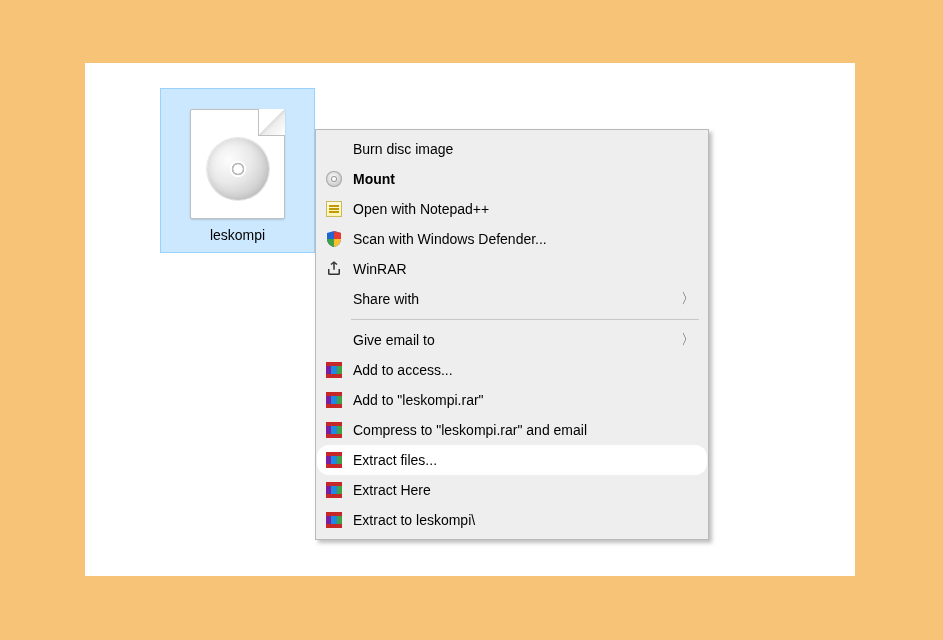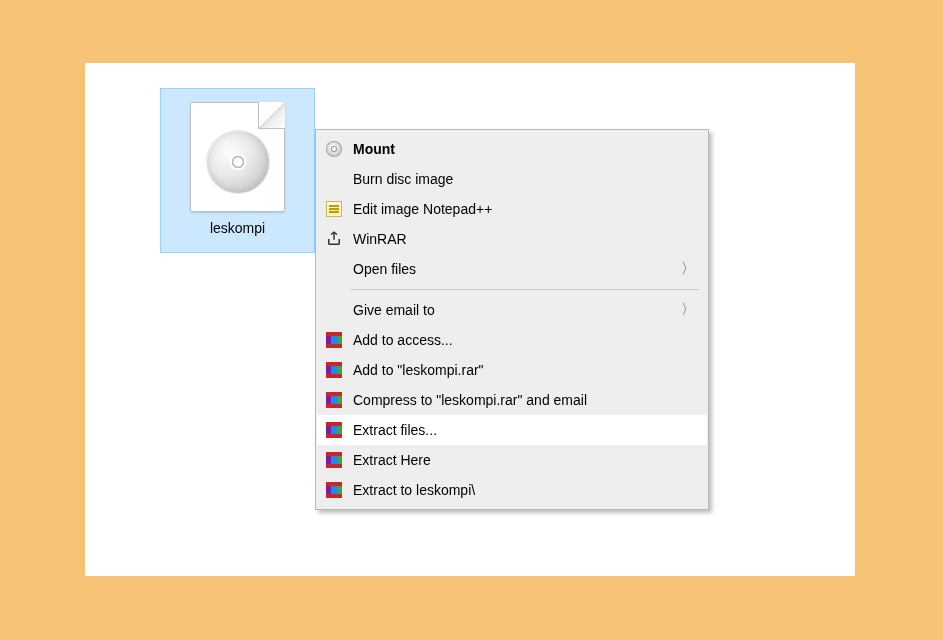--- a/index.html
+++ b/index.html
@@ -2,33 +2,33 @@
 <html><head>
   <meta charset="utf-8">
   <style>
     * { margin:0; padding:0; box-sizing:border-box; }
     html, body { width:943px; height:640px; }
     body { font-family:"Segoe UI", Tahoma, sans-serif; font-size:14px; background:#f7c477; color:#000; }
 
     .whitearea { position:absolute; left:85px; top:63px; width:770px; height:513px; background:#fff; }
 
     
-    .file-item { position:absolute; left:75px; top:25px; width:155px; height:165px; background:#cce8ff; border:1px solid #99d1ff; text-align:center; padding-top:13px; }
+    .file-item { position:absolute; left:75px; top:25px; width:155px; height:165px; background:#cce8ff; border:1px solid #99d1ff; text-align:center; padding-top:20px; }
     .file-icon { width:95px; height:110px; margin:0 auto 8px auto; background:#fff; border:1px solid #c0c0c0; border-radius:2px; position:relative; box-shadow:0 1px 2px rgba(0,0,0,.15); }
     .file-icon::before { content:""; position:absolute; top:-1px; right:-1px; width:26px; height:26px; background:linear-gradient(135deg,#fff 0 49%,#ddd 50%,#eee 60%,#fff 100%); border-left:1px solid #c0c0c0; border-bottom:1px solid #c0c0c0; }
     .disc { position:absolute; left:50%; top:55%; transform:translate(-50%,-50%); width:62px; height:62px; border-radius:50%;
             background: radial-gradient(circle at 50% 50%, #fff 0 10%, #bbb 11% 14%, #fff 15% 18%, rgba(255,255,255,.0) 19%),
                         radial-gradient(circle at 35% 35%, #fdfdfd, #e9e9e9 40%, #cfcfcf 70%, #bcbcbc 90%);
             box-shadow:0 0 0 1px rgba(0,0,0,.1), inset 0 0 8px rgba(0,0,0,.1); }
     .file-label { font-size:14px; color:#000; }
 
     
     .menu { position:absolute; left:230px; top:66px; width:394px; background:#eee; border:1px solid #b9b9b9; box-shadow:3px 3px 4px rgba(0,0,0,.25); padding:4px 1px; }
     .mi { display:flex; align-items:center; height:30px; padding:0 10px 0 4px; position:relative; }
-    .mi-hov { background:#fff; }
+    .mi-hov { background:#fff;border-radius:12px; }
     .mi-icon { width:26px; height:22px; display:flex; align-items:center; justify-content:center; flex:0 0 26px; }
     .mi-label { padding-left:6px; white-space:nowrap; }
     .mi-label.bold { font-weight:700; }
     .mi-arrow { position:absolute; right:12px; top:50%; transform:translateY(-50%); font-size:14px; color:#555; font-family:sans-serif; }
     .sep { height:1px; background:#c8c8c8; margin:5px 8px 5px 34px; }
 
     
     .ic-disc { width:16px; height:16px; border-radius:50%; background:radial-gradient(circle at 45% 40%,#fff,#cfcfcf 60%,#bbb 90%); box-shadow:inset 0 0 0 1px #aaa; position:relative; }
     .ic-disc::after{ content:""; position:absolute; width:4px; height:4px; border-radius:50%; background:#fff; box-shadow:0 0 0 1px #999; left:6px; top:6px; }
     .ic-nplus { width:16px; height:16px; background:linear-gradient(#fffbe0,#fff4b3); border:1px solid #c9b95a; position:relative; }
@@ -48,53 +48,64 @@
   <div class="file-item">
     <div class="file-icon">
       <div class="disc"></div>
     </div>
     <div class="file-label">leskompi</div>
   </div>
 
   <div class="menu">
 
     <div class="mi">
+      <div class="mi-icon"></div>
+      <div class="mi-label">Burn disc image</div>
+    </div>
+
+    <div class="mi">
       <div class="mi-icon">
           <div class="ic-disc"></div>
         </div>
       <div class="mi-label bold">Mount</div>
     </div>
 
     <div class="mi">
-      <div class="mi-icon"></div>
-      <div class="mi-label">Burn disc image</div>
+      <div class="mi-icon">
+          <div class="ic-nplus"></div>
+        </div>
+      <div class="mi-label">Open with Notepad++</div>
     </div>
 
     <div class="mi">
       <div class="mi-icon">
-          <div class="ic-nplus"></div>
-        </div>
-      <div class="mi-label">Edit image Notepad++</div>
+        <svg width="18" height="18" viewBox="0 0 18 18">
+          <path d="M9 1 L16 3 V9 C16 13 13 16 9 17 C5 16 2 13 2 9 V3 Z" fill="#1e66d0"></path>
+          <path d="M9 1 L16 3 V9 H9 Z" fill="#e53935"></path>
+          <path d="M9 9 H16 C16 13 13 16 9 17 Z" fill="#fbc02d"></path>
+          <path d="M9 9 V17 C5 16 2 13 2 9 Z" fill="#43a047"></path>
+        </svg>
+      </div>
+      <div class="mi-label">Scan with Windows Defender...</div>
     </div>
-
 
     <div class="mi">
       <div class="mi-icon">
         <svg class="ic-share" width="18" height="18" viewBox="0 0 24 24" fill="none" stroke="#333" stroke-width="2">
           <path d="M12 3v10"></path>
             <path d="M8 6l4-3 4 3"></path>
             <path d="M5 12v6a1 1 0 0 0 1 1h12a1 1 0 0 0 1-1v-6"></path>
         </svg>
       </div>
       <div class="mi-label">WinRAR</div>
     </div>
 
     <div class="mi">
       <div class="mi-icon"></div>
-      <div class="mi-label">Open files</div>
+      <div class="mi-label">Share with</div>
       <div class="mi-arrow">〉</div>
     </div>
 
     <div class="sep"></div>
 
     <div class="mi">
       <div class="mi-icon"></div>
       <div class="mi-label">Give email to</div>
       <div class="mi-arrow">〉</div>
     </div>

